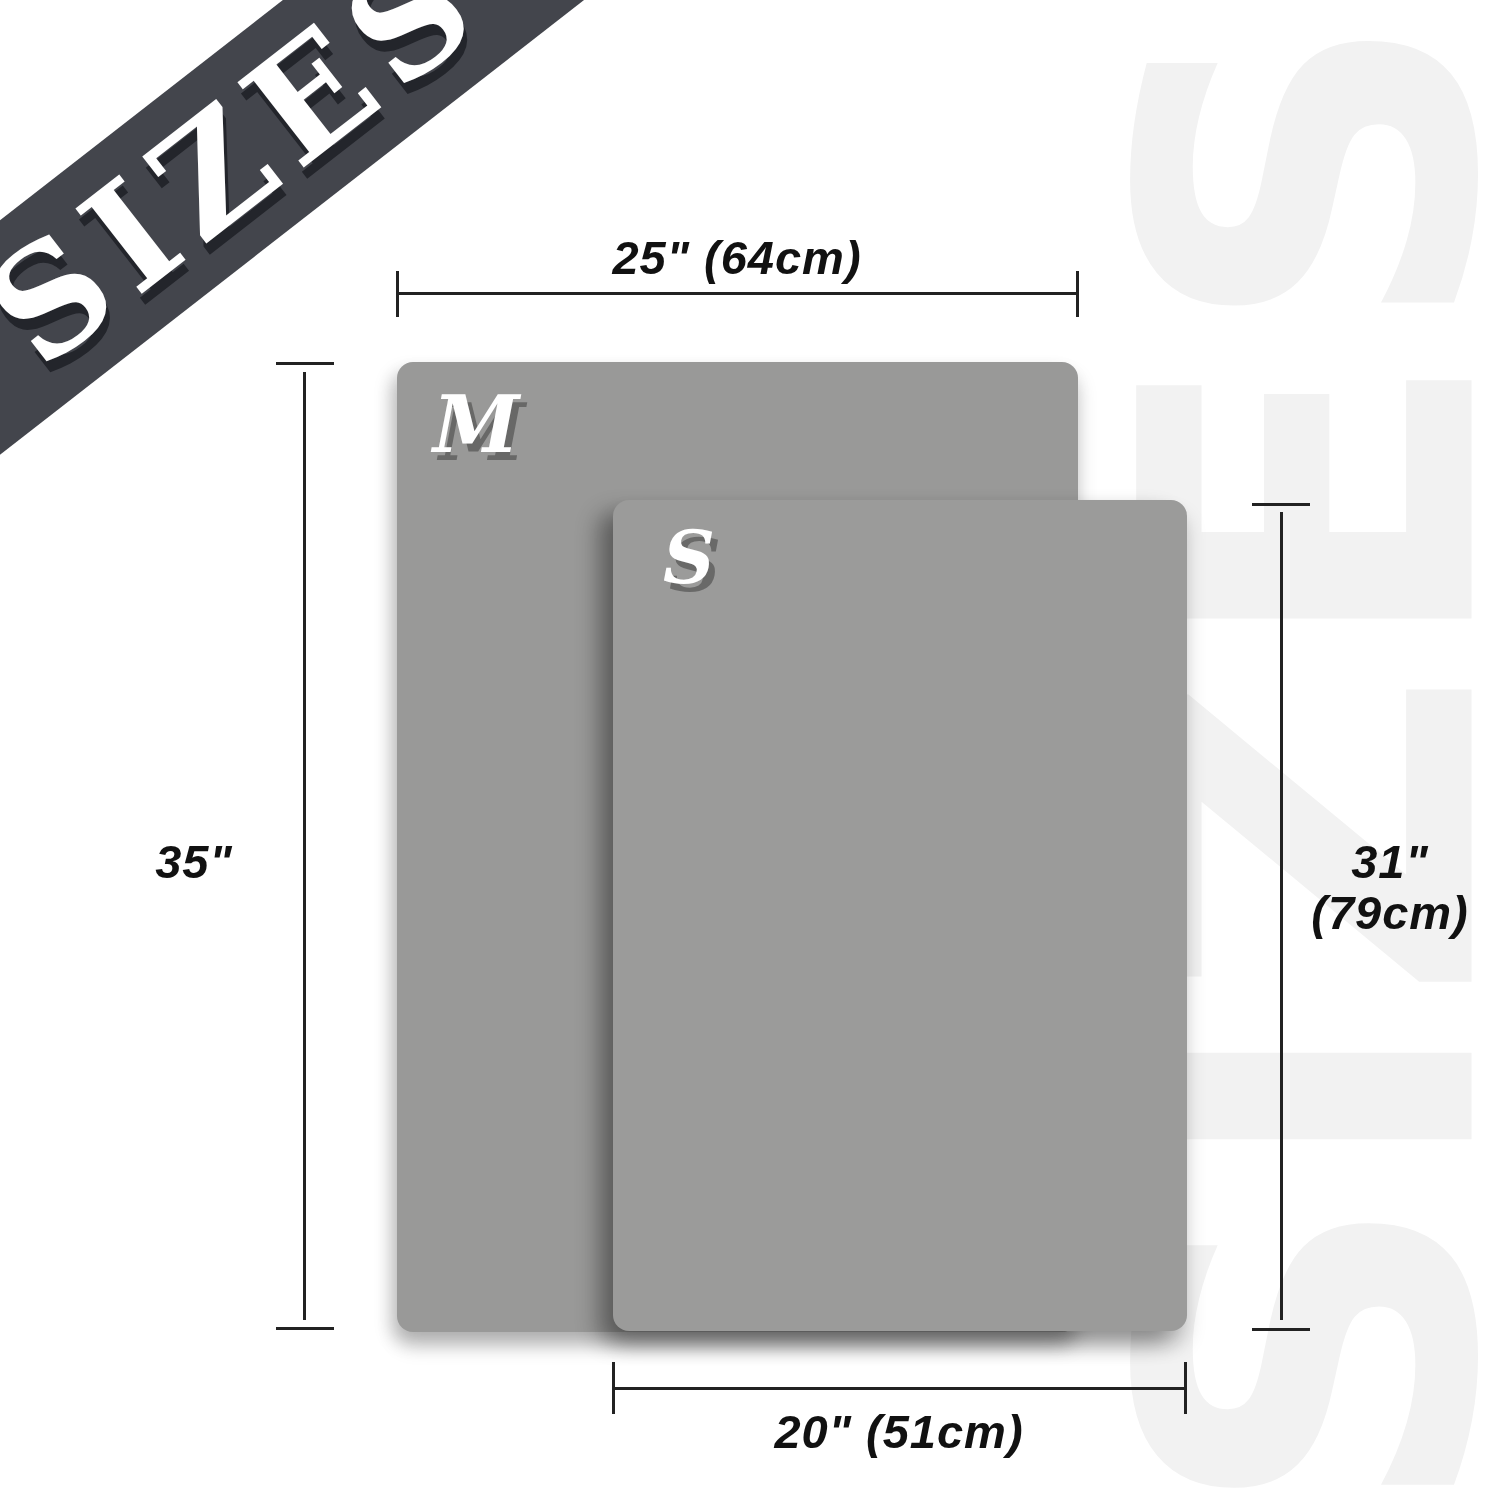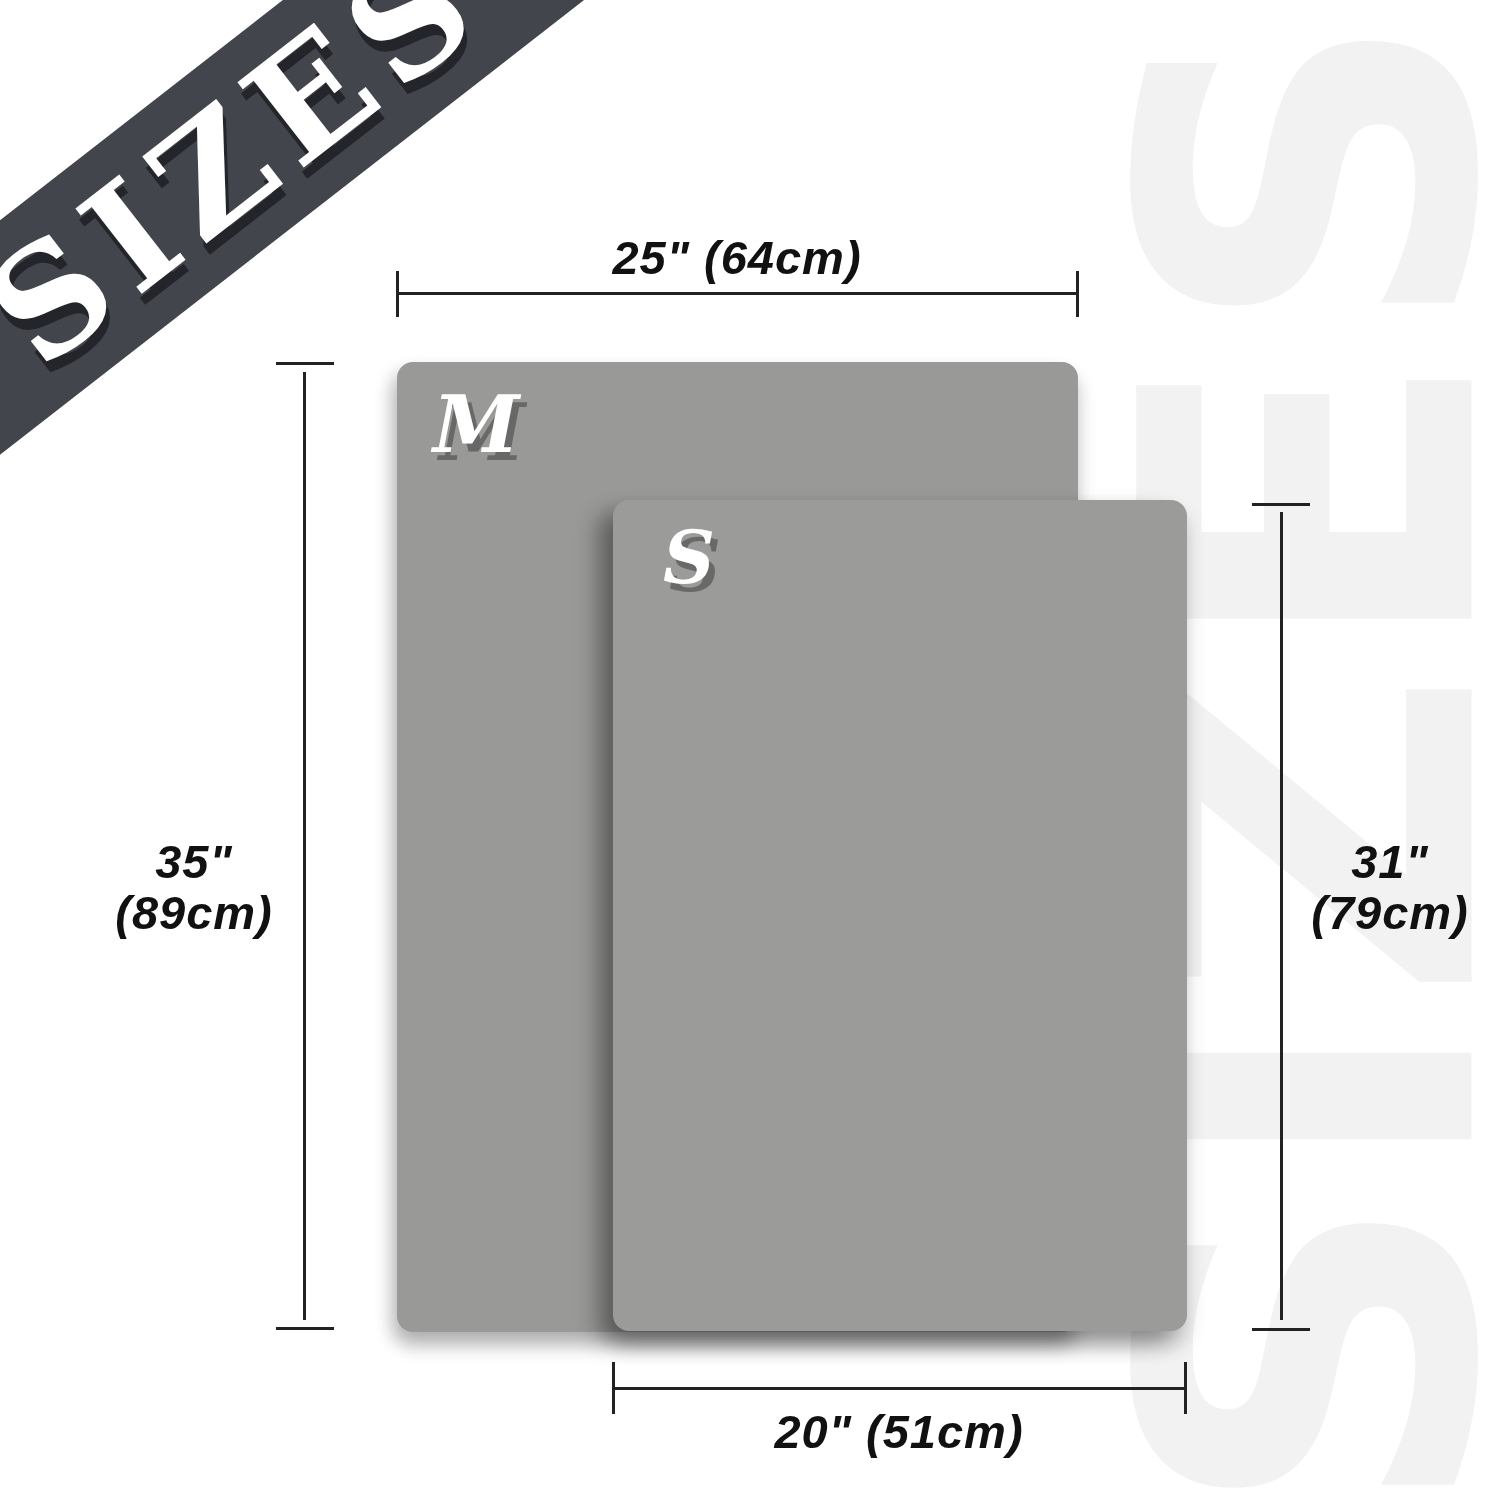--- a/index.html
+++ b/index.html
@@ -134,21 +134,20 @@
   <div class="dim-line line-h top-line"></div>
   <div class="tick tick-v tick-top-l"></div>
   <div class="tick tick-v tick-top-r"></div>
   <div class="dim-label label-top">25" (64cm)</div>
 
   <div class="dim-line line-v left-line"></div>
   <div class="tick tick-h tick-left-t"></div>
   <div class="tick tick-h tick-left-b"></div>
   <div class="dim-label label-left">
     <div>35"</div>
-    <div>(89cm)</div>
   </div>
 
   <div class="dim-line line-v right-line"></div>
   <div class="tick tick-h tick-right-t"></div>
   <div class="tick tick-h tick-right-b"></div>
   <div class="dim-label label-right">
     <div>31"</div>
     <div>(79cm)</div>
   </div>
 

